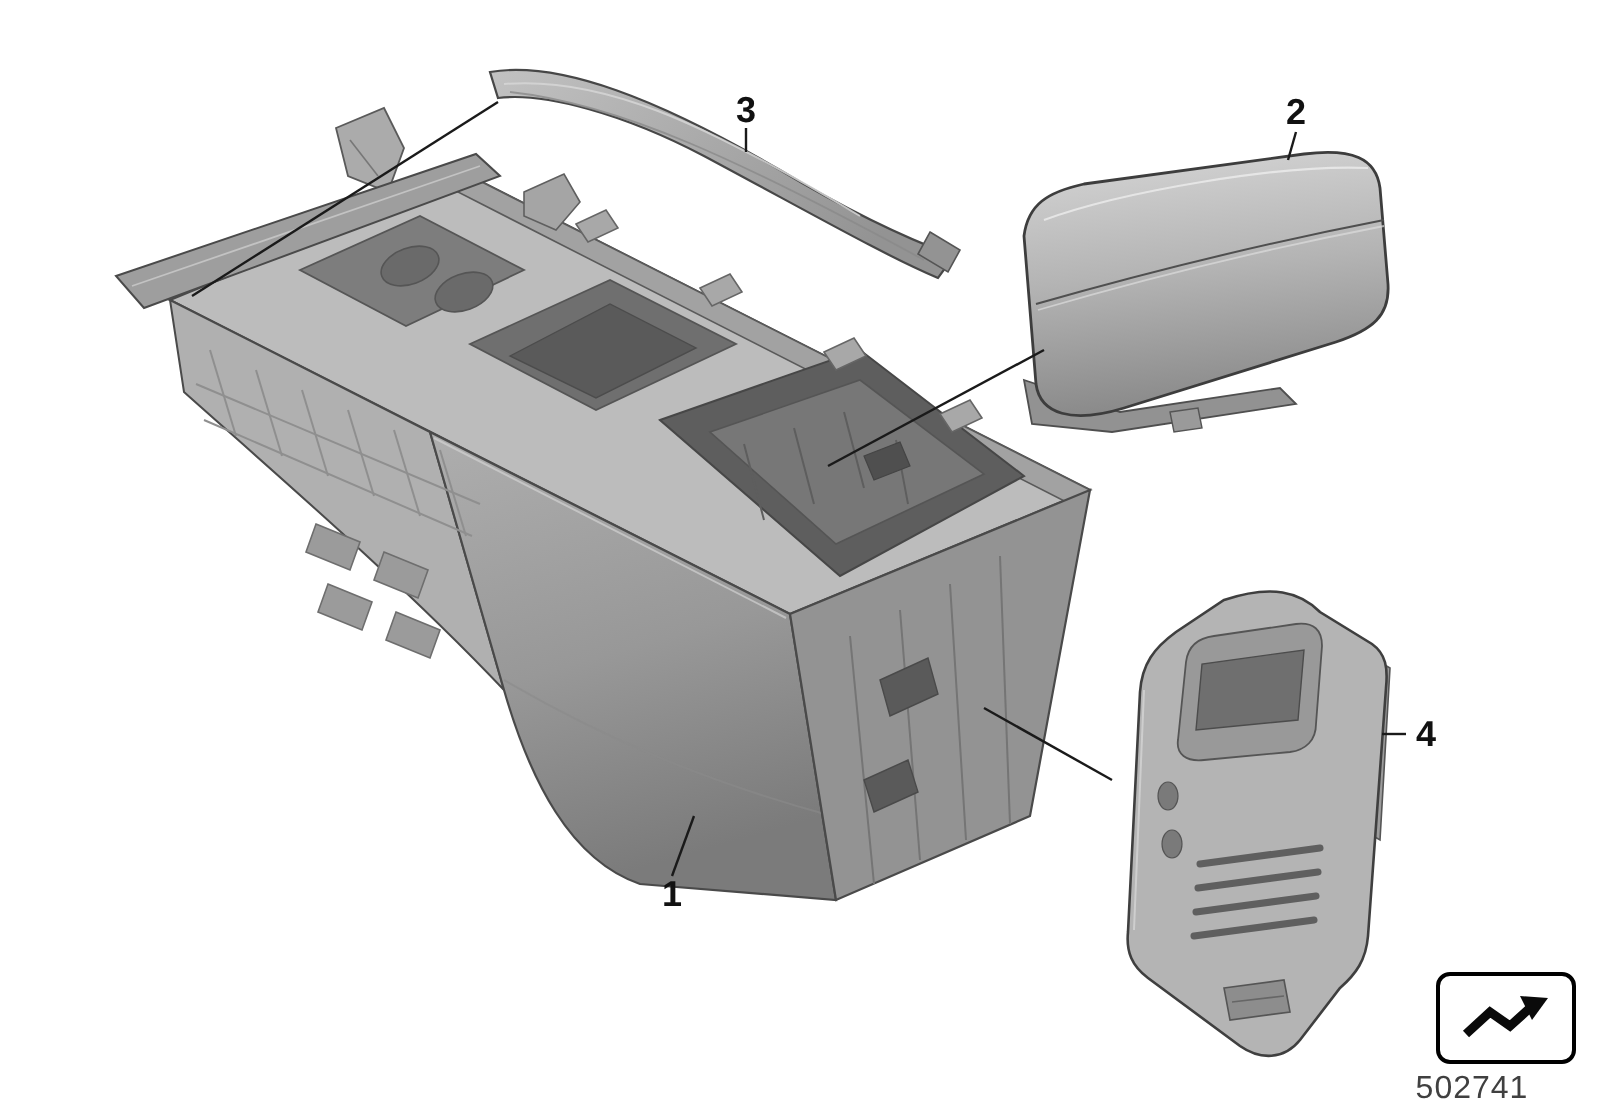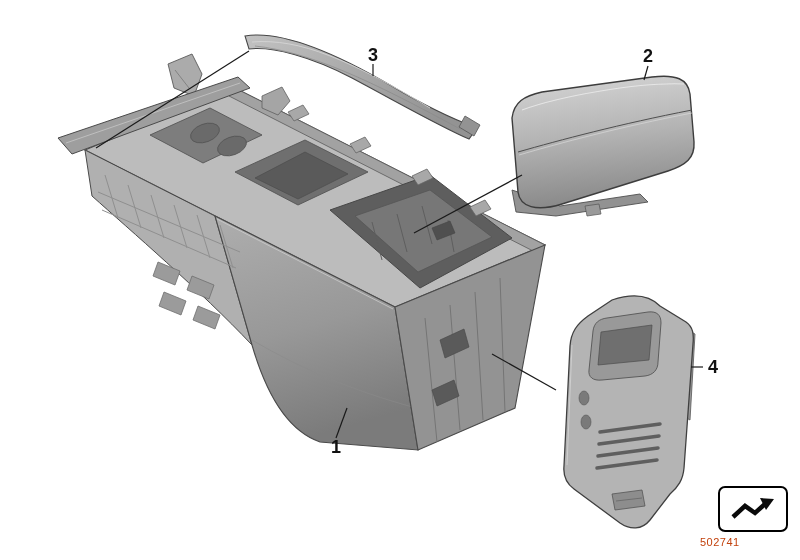--- a/index.html
+++ b/index.html
@@ -29,24 +29,24 @@
     font-weight: 600;
     color: #111111;
     line-height: 1;
     user-select: none;
   }
   .part-number {
     position: absolute;
     left: 700px;
     top: 536px;
     width: 72px;
-    text-align: left;
-    font-size: 11px;
+    text-align: center;
+    font-size: 16px;
     letter-spacing: 0.5px;
-    color: #c2410c;
+    color: #404040;
   }
   .logo-box {
     position: absolute;
     left: 718px;
     top: 486px;
     width: 70px;
     height: 46px;
     border: 2px solid #000000;
     border-radius: 7px;
     background: #ffffff;

